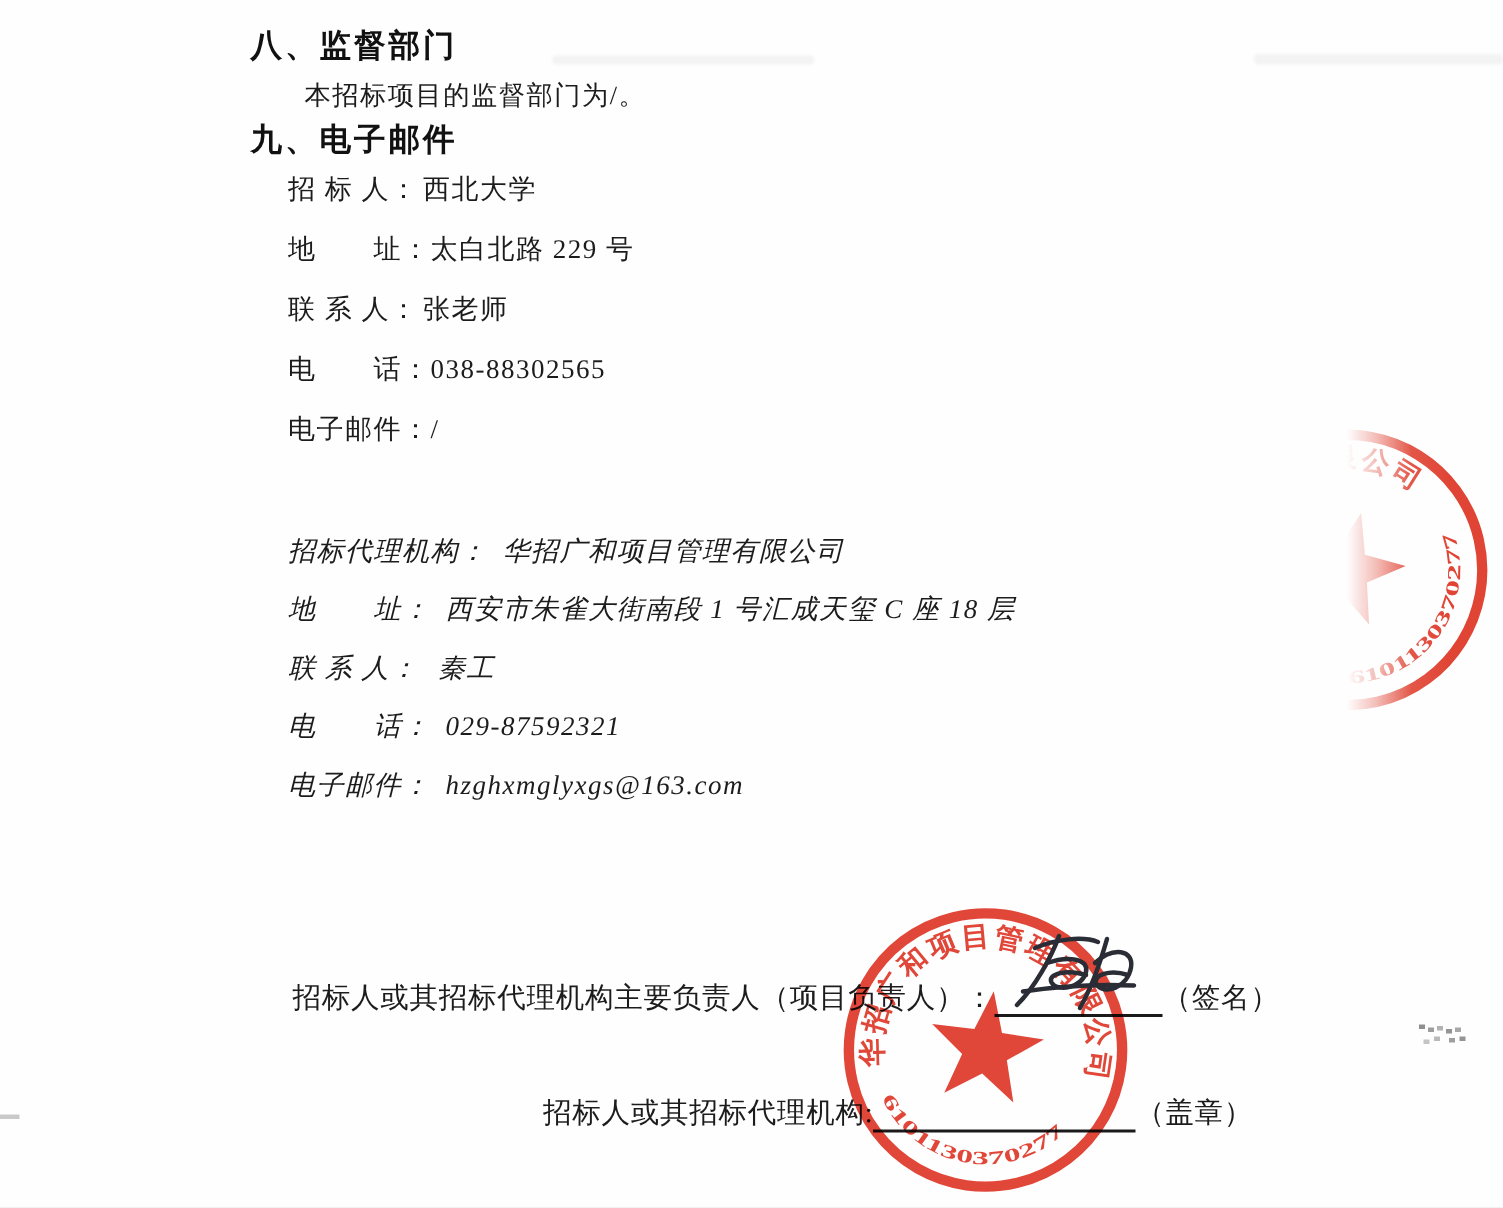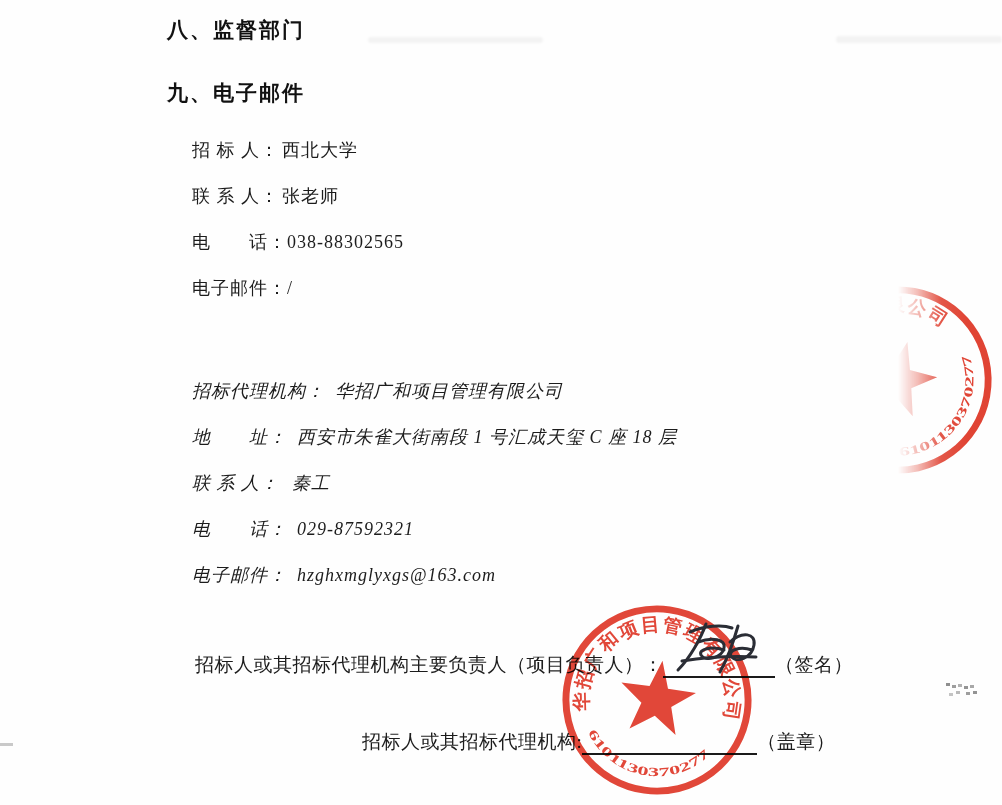--- a/index.html
+++ b/index.html
@@ -12,21 +12,21 @@
     color:#1c1c1c;
     padding-left:44px;
   }
   .abs{position:absolute;}
   .heading{
     font-size:21px;font-weight:bold;letter-spacing:2px;color:#111;
     font-family:"Liberation Sans","DejaVu Sans",sans-serif;
   }
   .bodytext{font-size:17.5px;letter-spacing:1px;}
   .contact-block{position:absolute;left:192px;}
-  .contact-row{font-size:18px;letter-spacing:1px;line-height:22px;white-space:nowrap;margin-top:24px;}
+  .contact-row{font-size:18px;letter-spacing:1px;line-height:22px;white-space:nowrap;}
   .block1 .contact-row{margin-bottom:18px;}
   .block2 .contact-row{margin-bottom:17px;}
   .contact-row .label{display:inline-block;min-width:90px;}
   .block2 .value{padding-left:10px;}
   .sigline{
     position:absolute;display:flex;align-items:flex-end;
     font-size:19px;letter-spacing:0.5px;white-space:nowrap;z-index:1;
   }
   .sig-underline{
     display:inline-block;height:22px;
@@ -56,26 +56,30 @@
 <body>
 
 <div class="page">
 
   <div class="streak abs" style="left:368px;top:37px;width:175px;height:6px;"></div>
   <div class="streak abs" style="left:836px;top:36px;width:166px;height:7px;"></div>
   <div class="dash-left abs" style="left:0;top:743px;width:13px;height:3px;"></div>
   <div class="smudge" style="left:946px;top:683px;"></div>
 
   <div class="abs heading" style="left:167px;top:16px;">八、监督部门</div>
+  <div class="abs bodytext" style="left:203px;top:51px;">本招标项目的监督部门为/。</div>
 
   <div class="abs heading" style="left:167px;top:79px;">九、电子邮件</div>
 
   <div class="contact-block block1" style="top:115px;">
     <div class="contact-row">
       <span class="label">招 标 人：</span><span class="value">西北大学</span>
+    </div>
+    <div class="contact-row">
+      <span class="label">地　　址：</span><span class="value">太白北路 229 号</span>
     </div>
     <div class="contact-row">
       <span class="label">联 系 人：</span><span class="value">张老师</span>
     </div>
     <div class="contact-row">
       <span class="label">电　　话：</span><span class="value">038-88302565</span>
     </div>
     <div class="contact-row">
       <span class="label">电子邮件：</span><span class="value">/</span>
     </div>

